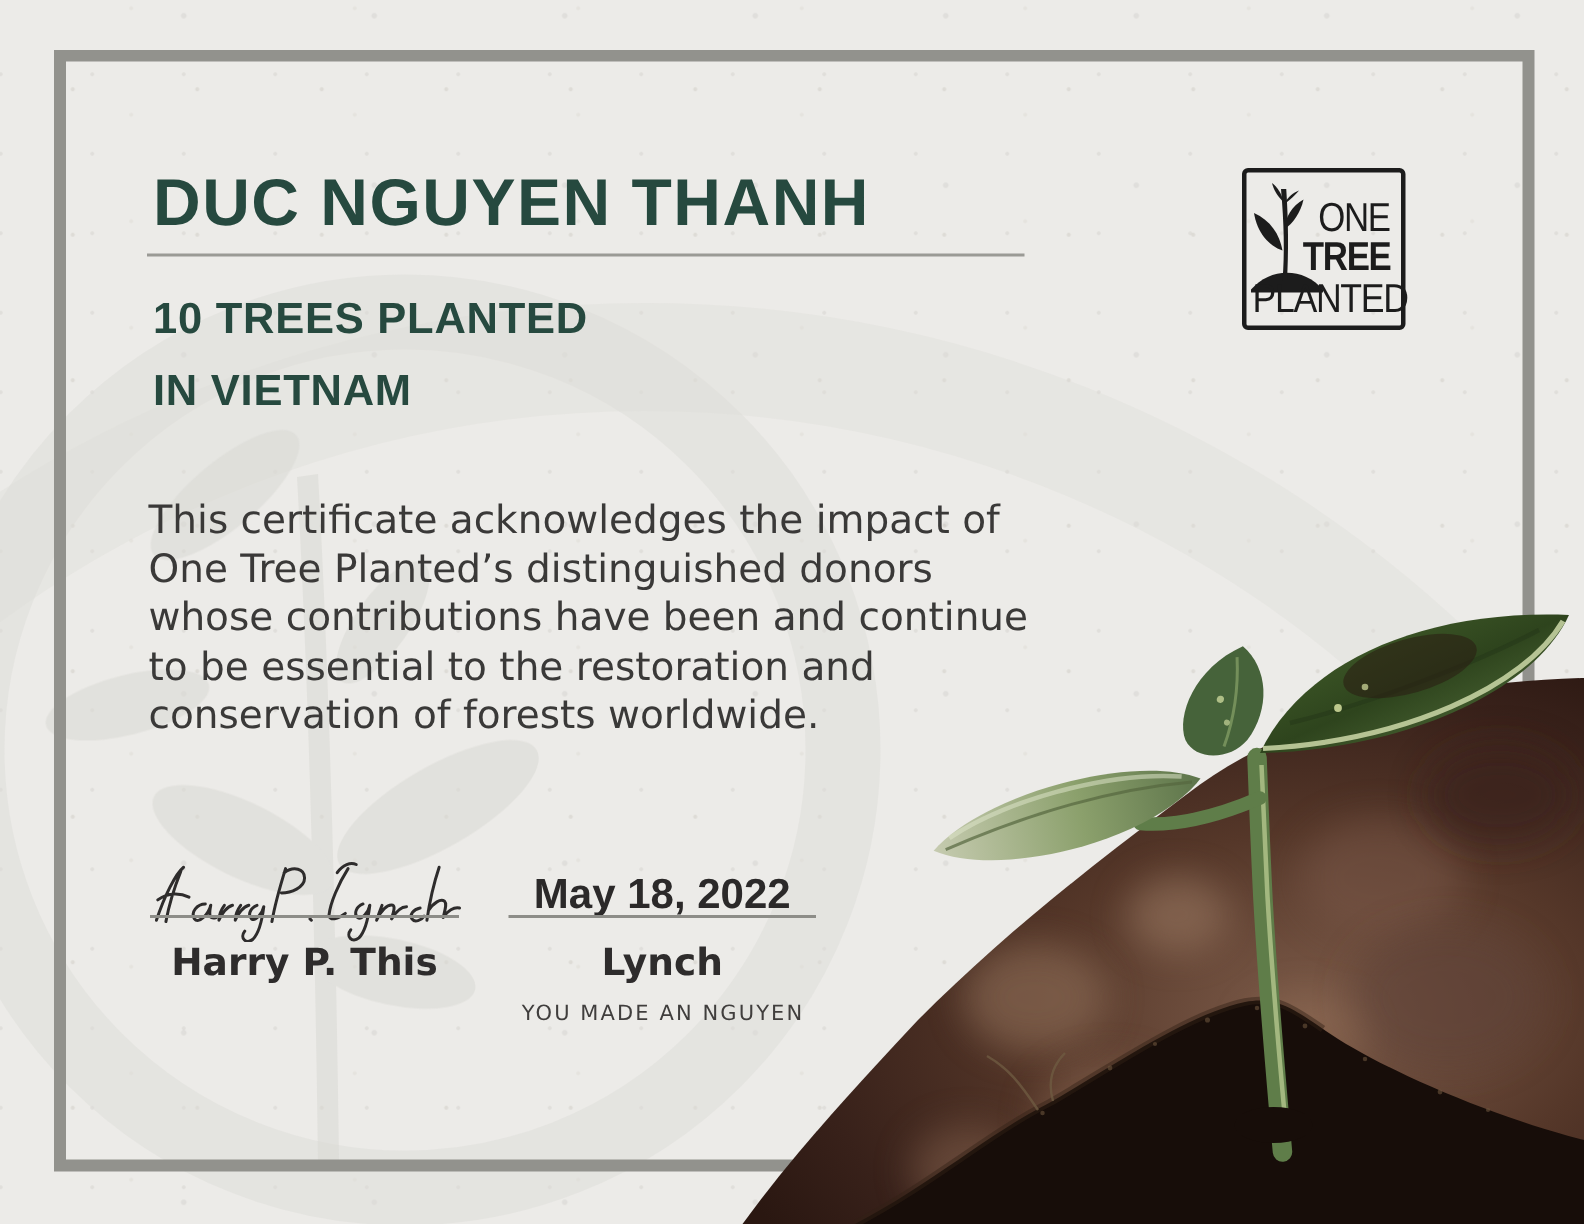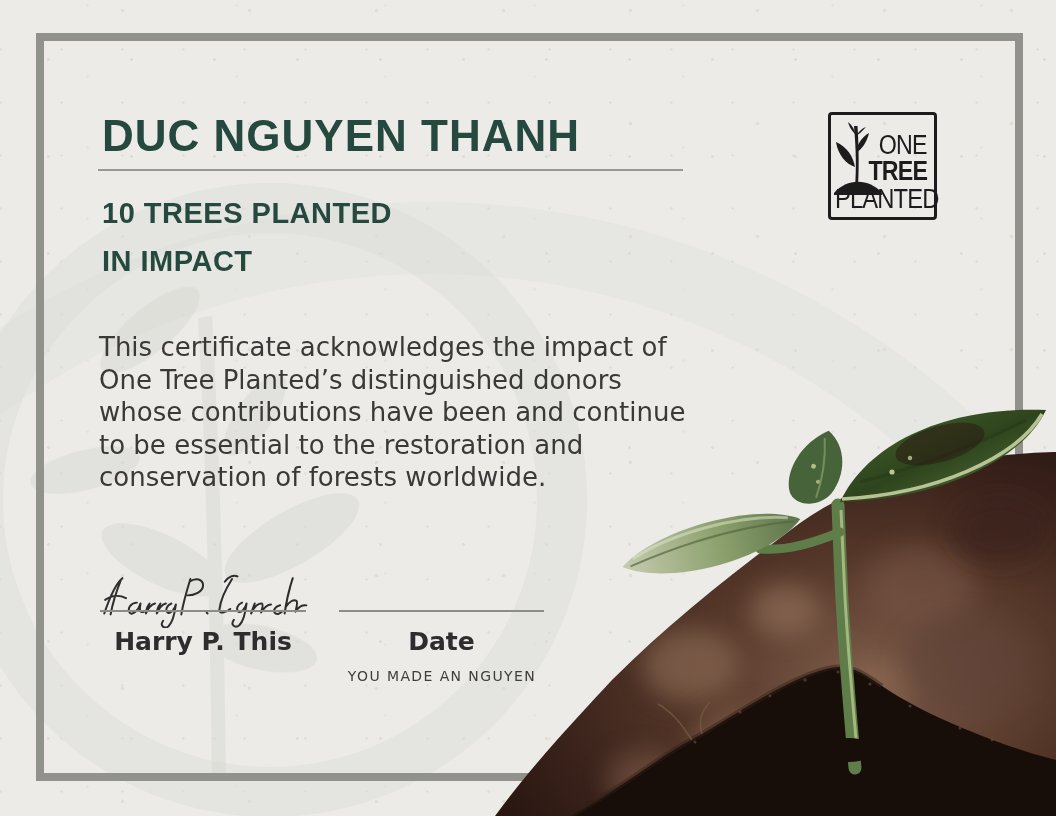--- a/index.html
+++ b/index.html
@@ -102,21 +102,21 @@
       <ellipse cx="255" cy="415" rx="48" ry="18" transform="rotate(-55 255 415)"></ellipse>
     </g>
   </svg>
 
   <div class="frame"></div>
 
   <div class="title">DUC NGUYEN THANH</div>
   <div class="title-rule"></div>
 
   <div class="impact impact1">10 TREES PLANTED</div>
-  <div class="impact impact2">IN IMPACT</div>
+  <div class="impact impact2">IN VIETNAM</div>
 
   <div class="body-text">This certificate acknowledges the impact of
 One Tree Planted’s distinguished donors
 whose contributions have been and continue
 to be essential to the restoration and
 conservation of forests worldwide.</div>
 
   <svg class="sig-script" viewBox="0 0 235 64" aria-label="Harry P. Lynch">
     <g fill="none" stroke="#2e2c2c" stroke-width="2.2" stroke-linecap="round" stroke-linejoin="round">
       <path d="M8,48 C14,30 22,14 28,9 M26,12 C22,22 17,38 15,49 M9,33 C17,27 26,28 32,31"></path>
@@ -128,22 +128,23 @@
       <path d="M149,10 C142,21 136,35 135,44 C135,49 142,47 147,43 M141,13 C145,7 151,5 155,7"></path>
       <path d="M160,36 C155,38 153,43 156,46 C159,48 164,42 165,37 C164,45 162,56 157,61 C152,65 147,60 151,55"></path>
       <path d="M174,37 C172,42 171,45 170,48 C173,41 178,36 182,37 C184,38 182,43 181,47 C184,42 188,38 192,38"></path>
       <path d="M202,39 C197,40 194,44 196,47 C198,50 203,48 205,45"></path>
       <path d="M216,9 C212,21 209,34 207,48 M208,41 C212,35 217,32 220,34 C222,36 220,41 219,46 C222,41 227,38 231,39"></path>
     </g>
   </svg>
   <div class="rule sig-rule"></div>
   <div class="printed-name">Harry P. This</div>
 
+  <div class="date-value">May 18, 2022</div>
   <div class="rule date-rule"></div>
-  <div class="date-label">Date</div>
+  <div class="date-label">Lynch</div>
   <div class="tagline">YOU MADE AN NGUYEN</div>
 
   <div class="logo">
     <svg class="logo-sapling" viewBox="0 0 48 80">
       <g fill="#1c1c1c" stroke="none">
         <path d="M0,72 C13,57 35,57 48,72 L48,74 L0,74 Z"></path>
         <path d="M21,66 C22.5,48 22,28 20,5 L23.5,5 C25,28 25,48 24,66 Z"></path>
         <path d="M21,13 C17,9 15,5 14,1 C18,4 20.5,8.5 21.5,13 Z"></path>
         <path d="M22,15 C25,10 28,7.5 32,6 C28,10.5 24.5,13.5 22,15 Z"></path>
         <path d="M22,32 C28,28 33,21 35,12 C27,16.5 23,24 22,32 Z"></path>

